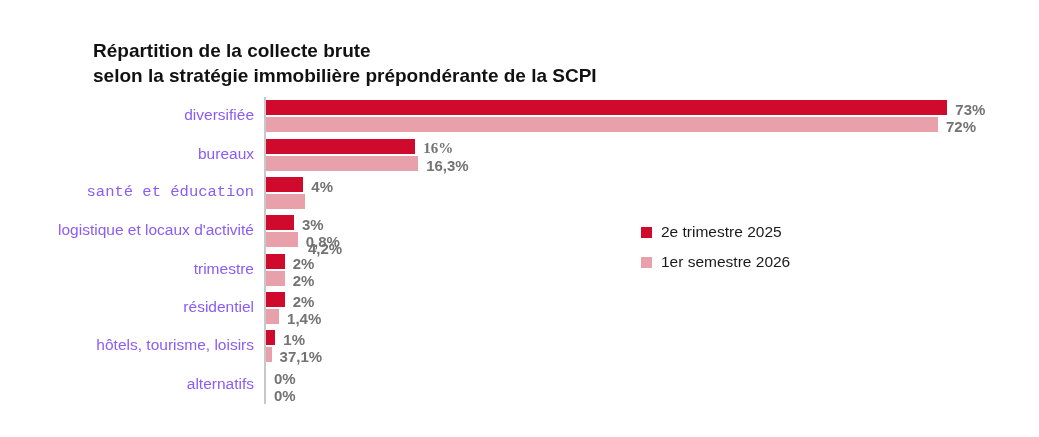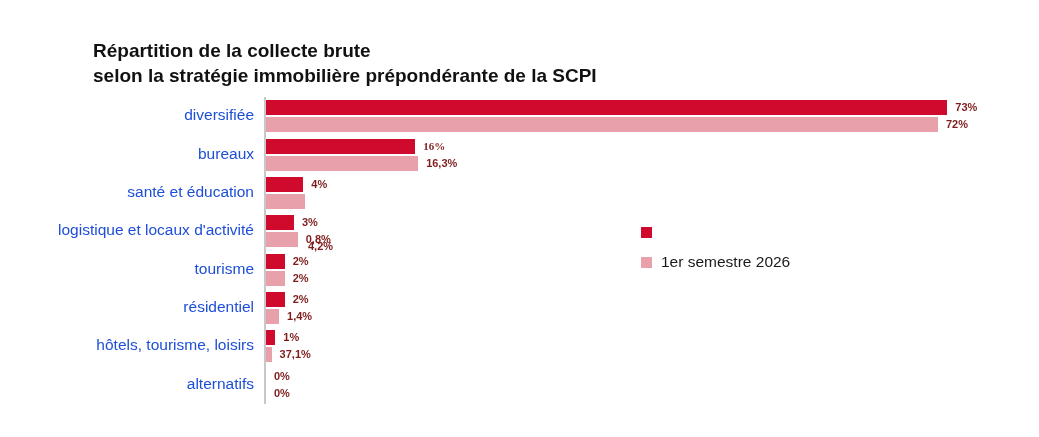--- a/index.html
+++ b/index.html
@@ -49,35 +49,35 @@
     position: absolute;
     left: 0;
     width: 700px;
   }
   .label-wrap {
     position: absolute;
     left: -250px;
     width: 240px;
     text-align: right;
     font-size: 15.5px;
-    color: #1d4ed8;
+    color: #8b5cf6;
     white-space: nowrap;
   }
   .bar {
     position: absolute;
     left: 2px;
     height: 15px;
   }
   .bar.series0 { background: #cf0a2c; }
   .bar.series1 { background: #e8a0ab; }
   .bar-value {
     position: absolute;
-    font-size: 11px;
+    font-size: 15px;
     font-weight: bold;
-    color: #7f1d1d;
+    color: #737373;
     white-space: nowrap;
   }
   .legend {
     position: absolute;
     left: 641px;
     top: 217px;
   }
   .legend-item {
     display: flex;
     align-items: center;
@@ -115,35 +115,35 @@
         <div class="bar-value" style="top: 21.1875px; left: 682px;">72%</div>
       </div>
       <div class="cat-row" style="top: 38.375px; height: 38.375px;">
         <div class="label-wrap" style="top: 9.1875px;">bureaux</div>
         <div class="bar series0" style="top: 3.1875px; width: 149.333px;"></div>
         <div class="bar-value" style="top: 4.1875px; left: 159.333px; font-family: Liberation Serif, serif;">16%</div>
         <div class="bar series1" style="top: 20.1875px; width: 152.133px;"></div>
         <div class="bar-value" style="top: 21.1875px; left: 162.133px;">16,3%</div>
       </div>
       <div class="cat-row" style="top: 76.75px; height: 38.375px;">
-        <div class="label-wrap" style="top: 9.1875px;">santé et éducation</div>
+        <div class="label-wrap" style="top: 9.1875px; font-family: Liberation Mono, monospace;">santé et éducation</div>
         <div class="bar series0" style="top: 3.1875px; width: 37.3333px;"></div>
         <div class="bar-value" style="top: 4.1875px; left: 47.3333px;">4%</div>
         <div class="bar series1" style="top: 20.1875px; width: 39.2px;"></div>
         <div class="bar-value" style="top: 21.1875px; left: 44px; margin-top: 45px;">4,2%</div>
       </div>
       <div class="cat-row" style="top: 115.125px; height: 38.375px;">
         <div class="label-wrap" style="top: 9.1875px;">logistique et locaux d'activité</div>
         <div class="bar series0" style="top: 3.1875px; width: 28px;"></div>
         <div class="bar-value" style="top: 4.1875px; left: 38px;">3%</div>
         <div class="bar series1" style="top: 20.1875px; width: 31.7333px;"></div>
         <div class="bar-value" style="top: 21.1875px; left: 41.7333px;">0,8%</div>
       </div>
       <div class="cat-row" style="top: 153.5px; height: 38.375px;">
-        <div class="label-wrap" style="top: 9.1875px;">tourisme</div>
+        <div class="label-wrap" style="top: 9.1875px;">trimestre</div>
         <div class="bar series0" style="top: 3.1875px; width: 18.6667px;"></div>
         <div class="bar-value" style="top: 4.1875px; left: 28.6667px;">2%</div>
         <div class="bar series1" style="top: 20.1875px; width: 18.6667px;"></div>
         <div class="bar-value" style="top: 21.1875px; left: 28.6667px;">2%</div>
       </div>
       <div class="cat-row" style="top: 191.875px; height: 38.375px;">
         <div class="label-wrap" style="top: 9.1875px;">résidentiel</div>
         <div class="bar series0" style="top: 3.1875px; width: 18.6667px;"></div>
         <div class="bar-value" style="top: 4.1875px; left: 28.6667px;">2%</div>
         <div class="bar series1" style="top: 20.1875px; width: 13.0667px;"></div>
@@ -161,20 +161,21 @@
         <div class="bar series0" style="top: 3.1875px; width: 0px;"></div>
         <div class="bar-value" style="top: 4.1875px; left: 10px;">0%</div>
         <div class="bar series1" style="top: 20.1875px; width: 0px;"></div>
         <div class="bar-value" style="top: 21.1875px; left: 10px;">0%</div>
       </div>
     </div>
 
   <div class="legend">
     <div class="legend-item">
       <span class="legend-swatch series0"></span>
+      <span class="legend-label">2e trimestre 2025</span>
     </div>
     <div class="legend-item">
       <span class="legend-swatch series1"></span>
       <span class="legend-label">1er semestre 2026</span>
     </div>
   </div>
 
 </div>
 
 </body></html>

